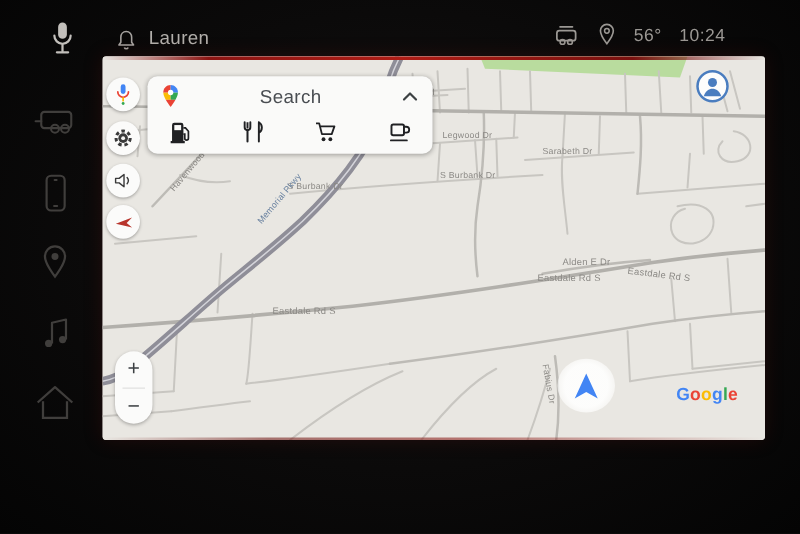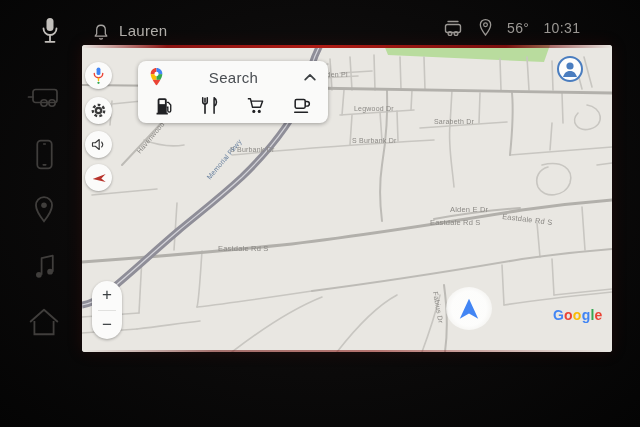--- a/index.html
+++ b/index.html
@@ -31,37 +31,37 @@
   
   .road-label{position:absolute;z-index:5;font-size:7px;color:#8b8985;white-space:nowrap;letter-spacing:.2px;}
   .road-label.big{font-size:7.5px;}
   .road-label.blue{color:#68809f;}
 
   
   .rail-btn{position:absolute;left:3px;width:27px;height:27px;border-radius:50%;background:#fbfbfa;z-index:20;
     box-shadow:0 1px 2.5px rgba(0,0,0,.3);display:flex;align-items:center;justify-content:center;}
 
   
-  .search-panel{position:absolute;left:56px;top:16px;width:190px;height:62px;background:#fafaf9;border-radius:8px;
+  .search-panel{position:absolute;left:36px;top:16px;width:228px;height:62px;background:#fafaf9;border-radius:8px;
     box-shadow:0 1px 4px rgba(0,0,0,.32);z-index:20;display:flex;flex-direction:column;}
   .search-row{height:31px;display:flex;align-items:center;padding:2px 11px 0 11px;}
   .search-row .search-label{flex:1;text-align:center;font-size:15px;color:#494d52;letter-spacing:.3px;}
   .cat-row{height:31px;display:flex;align-items:center;justify-content:space-between;padding:0 14px 3px 14px;}
   .cat-btn{width:24px;height:24px;display:flex;align-items:center;justify-content:center;color:#202124;}
 
   
   .profile-btn{position:absolute;left:474px;top:10px;width:28px;height:28px;z-index:20;}
   .zoom-pill{position:absolute;left:10px;top:236px;width:30px;height:58px;background:#fbfbfa;border-radius:15px;z-index:20;
     box-shadow:0 1px 3px rgba(0,0,0,.3);display:flex;flex-direction:column;}
   .zoom-pill .zbtn{flex:1;display:flex;align-items:center;justify-content:center;font-size:17px;color:#3c4043;}
   .zoom-pill .zdiv{height:1px;margin:0 6px;background:#e1e1df;}
   .nav-btn{position:absolute;left:364px;top:242px;width:46px;height:43px;border-radius:50%;z-index:20;
     background:radial-gradient(circle, rgba(253,253,252,.98) 55%, rgba(253,253,252,.1) 100%);
     display:flex;align-items:center;justify-content:center;}
-  .google-logo{position:absolute;left:459px;top:262px;z-index:20;font-size:14px;font-weight:bold;letter-spacing:.2px;margin-left:12px;}
+  .google-logo{position:absolute;left:459px;top:262px;z-index:20;font-size:14px;font-weight:bold;letter-spacing:.2px;}
   .google-logo span{display:inline-block;}
   .gl0{color:#4285F4}.gl1{color:#EA4335}.gl2{color:#FBBC05}.gl3{color:#4285F4}.gl4{color:#34A853}.gl5{color:#EA4335}
 </style>
 </head>
 <body>
 
 <div class="scene">
 
   <div class="mic-top">
     <svg width="24" height="30" viewBox="0 0 24 30">
@@ -85,21 +85,21 @@
       <rect x="3.5" y="6.5" width="15" height="8" rx="2" fill="none" stroke="currentColor" stroke-width="1.4"></rect>
       <circle cx="8" cy="15.5" r="1.9" fill="none" stroke="currentColor" stroke-width="1.3"></circle>
       <circle cx="14" cy="15.5" r="1.9" fill="none" stroke="currentColor" stroke-width="1.3"></circle>
       <line x1="6" y1="3.5" x2="16" y2="3.5" stroke="currentColor" stroke-width="1.3" stroke-linecap="round"></line>
     </svg>
     <svg width="15" height="19" viewBox="0 0 16 20" style="color:#9b9894">
       <path d="M8 1.5 C4.8 1.5 2.5 4 2.5 7 C2.5 11 8 18 8 18 S13.5 11 13.5 7 C13.5 4 11.2 1.5 8 1.5 Z" fill="none" stroke="currentColor" stroke-width="1.4"></path>
       <circle cx="8" cy="7" r="2" fill="none" stroke="currentColor" stroke-width="1.3"></circle>
     </svg>
     <span class="txt">56°</span>
-    <span class="txt">10:31</span>
+    <span class="txt">10:24</span>
   </div>
 
   <div class="dock">
     <div class="dock-btn">
       <svg width="38" height="26" viewBox="0 0 34 26">
         <rect x="6" y="4.5" width="24" height="13" rx="2.5" fill="none" stroke="currentColor" stroke-width="1.7"></rect>
         <circle cx="17" cy="18" r="3.2" fill="none" stroke="currentColor" stroke-width="1.6"></circle>
         <circle cx="25" cy="18" r="3.2" fill="none" stroke="currentColor" stroke-width="1.6"></circle>
         <line x1="1.5" y1="12" x2="6" y2="12" stroke="currentColor" stroke-width="1.7" stroke-linecap="round"></line>
       </svg>

